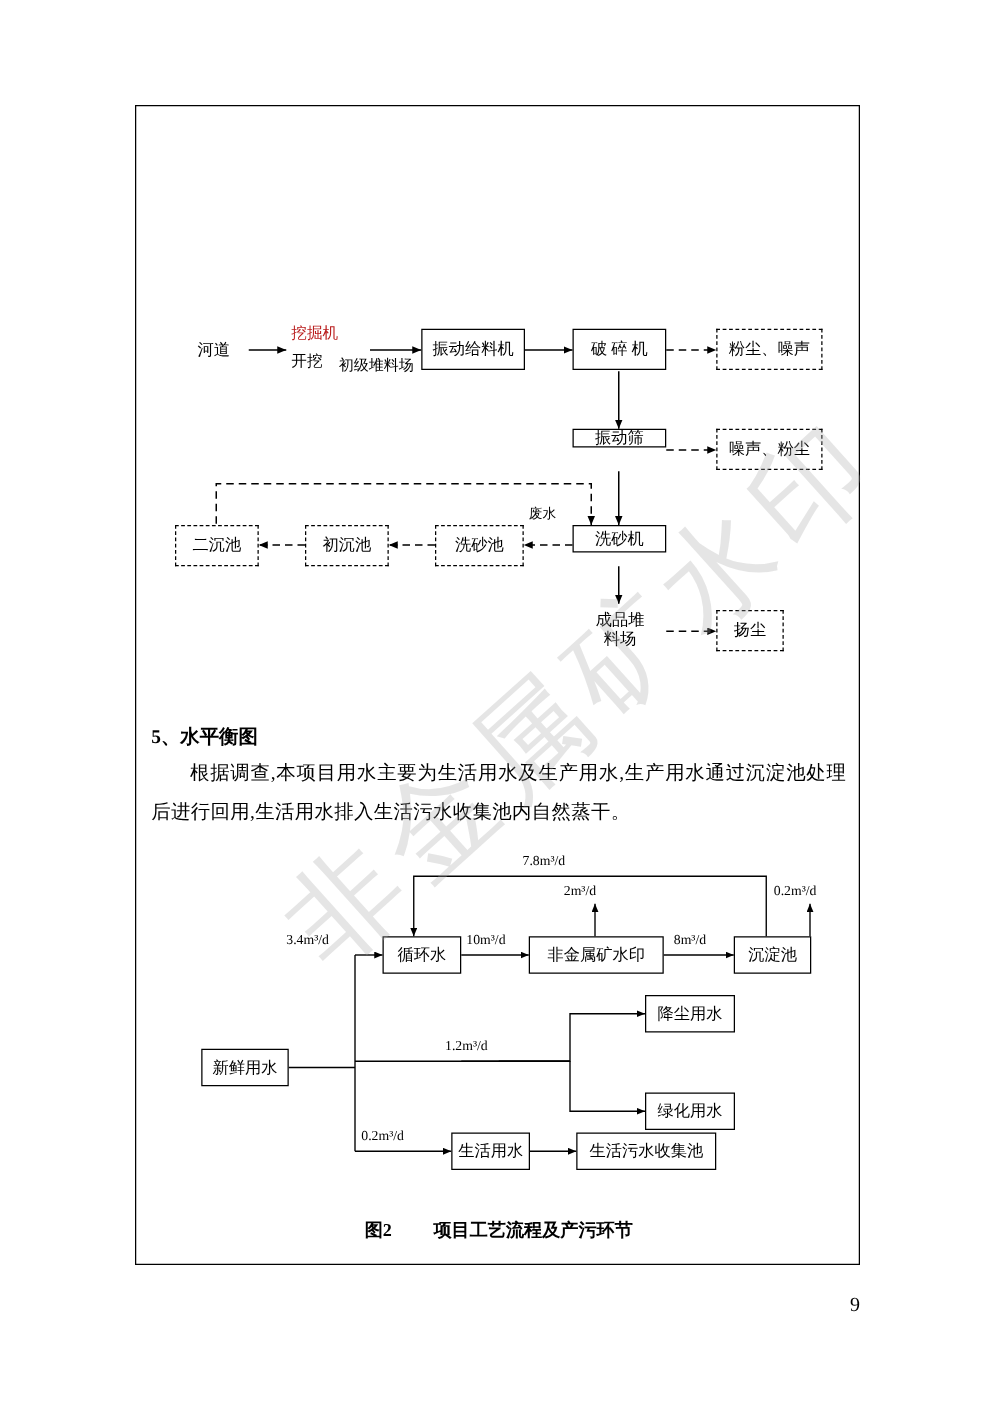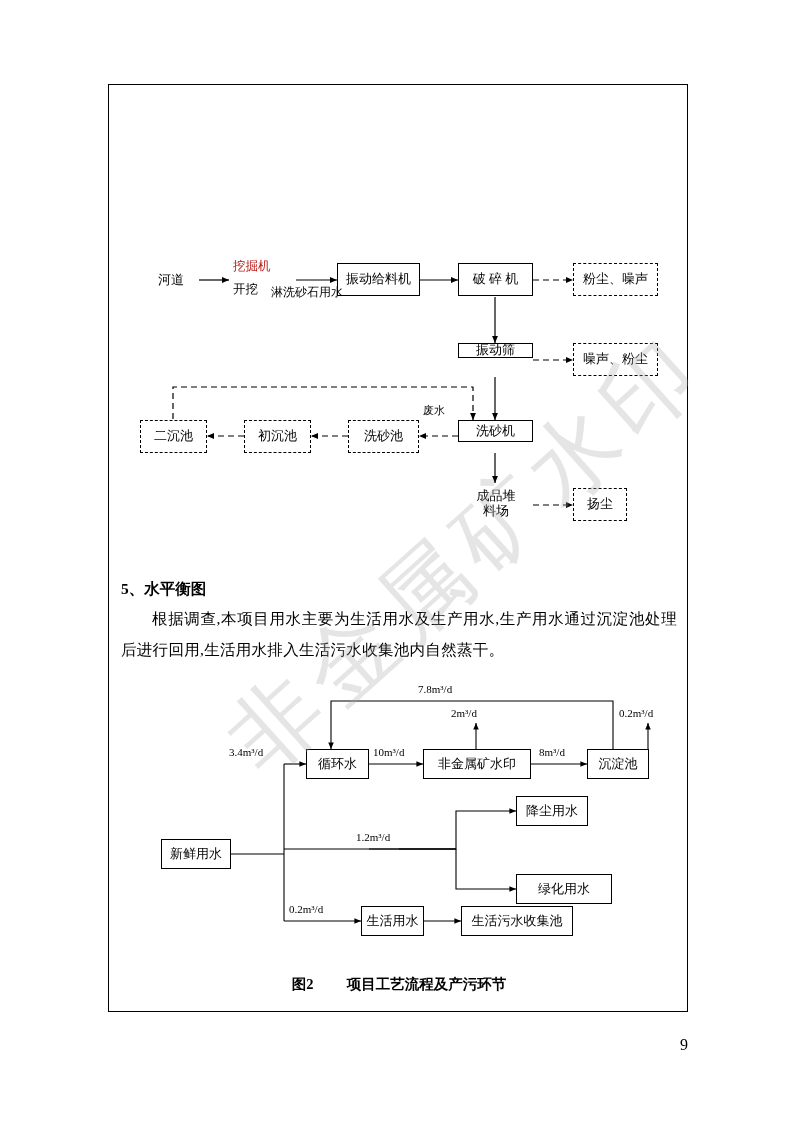--- a/index.html
+++ b/index.html
@@ -168,21 +168,21 @@
         <line x1="374" y1="213" x2="374" y2="243" stroke="#000" stroke-width="1.2" marker-end="url(#ah)"></line>
 
         <line x1="412" y1="265" x2="452" y2="265" stroke="#000" stroke-width="1.2" stroke-dasharray="6,4" marker-end="url(#ah)"></line>
       </svg>
 
       <div class="box nolabel" style="left:22px; top:28px; width:56px; height:24px;">河道</div>
 
       <div class="small-lbl" style="left:112px; top:18px; color:#b91c1c; font-size:12.5px;">挖掘机</div>
       <div class="small-lbl" style="left:112px; top:41px; color:#000; font-size:12.5px;">开挖</div>
 
-      <div class="small-lbl" style="left:150px; top:44px; font-size:12px;">淋洗砂石用水</div>
+      <div class="small-lbl" style="left:150px; top:44px; font-size:12px;">初级堆料场</div>
 
       <div class="box" style="left:216px; top:23px; width:83px; height:33px;">振动给料机</div>
       <div class="box" style="left:337px; top:23px; width:75px; height:33px;">破 碎 机</div>
       <div class="box dash" style="left:452px; top:23px; width:85px; height:33px;">粉尘、噪声</div>
 
       <div class="box" style="left:337px; top:103px; width:75px; height:15px;">振动筛</div>
       <div class="box dash" style="left:452px; top:103px; width:85px; height:33px;">噪声、粉尘</div>
 
       <div class="box" style="left:337px; top:180px; width:75px; height:22px;">洗砂机</div>
       <div class="small-lbl" style="left:302px; top:163px;">废水</div>
@@ -244,21 +244,21 @@
       <div class="small-lbl" style="left:252px; top:75px;">10m³/d</div>
       <div class="small-lbl" style="left:418px; top:75px;">8m³/d</div>
       <div class="small-lbl" style="left:235px; top:160px;">1.2m³/d</div>
       <div class="small-lbl" style="left:168px; top:232px;">0.2m³/d</div>
 
       <div class="box" style="left:40px; top:168px; width:70px; height:30px;">新鲜用水</div>
       <div class="box" style="left:185px; top:78px; width:63px; height:30px;">循环水</div>
       <div class="box" style="left:302px; top:78px; width:108px; height:30px;">非金属矿水印</div>
       <div class="box" style="left:466px; top:78px; width:62px; height:30px;">沉淀池</div>
       <div class="box" style="left:395px; top:125px; width:72px; height:30px;">降尘用水</div>
-      <div class="box" style="left:395px; top:203px; width:96px; height:30px;">绿化用水</div>
+      <div class="box" style="left:395px; top:203px; width:72px; height:30px;">绿化用水</div>
       <div class="box" style="left:240px; top:235px; width:63px; height:30px;">生活用水</div>
       <div class="box" style="left:340px; top:235px; width:112px; height:30px;">生活污水收集池</div>
     </div>
 
     <div class="cap" style="left:12px; top:890px;">
       <span>图2</span>
       <span style="display:inline-block; width:26px;"></span>
       <span>项目工艺流程及产污环节</span>
     </div>
 

